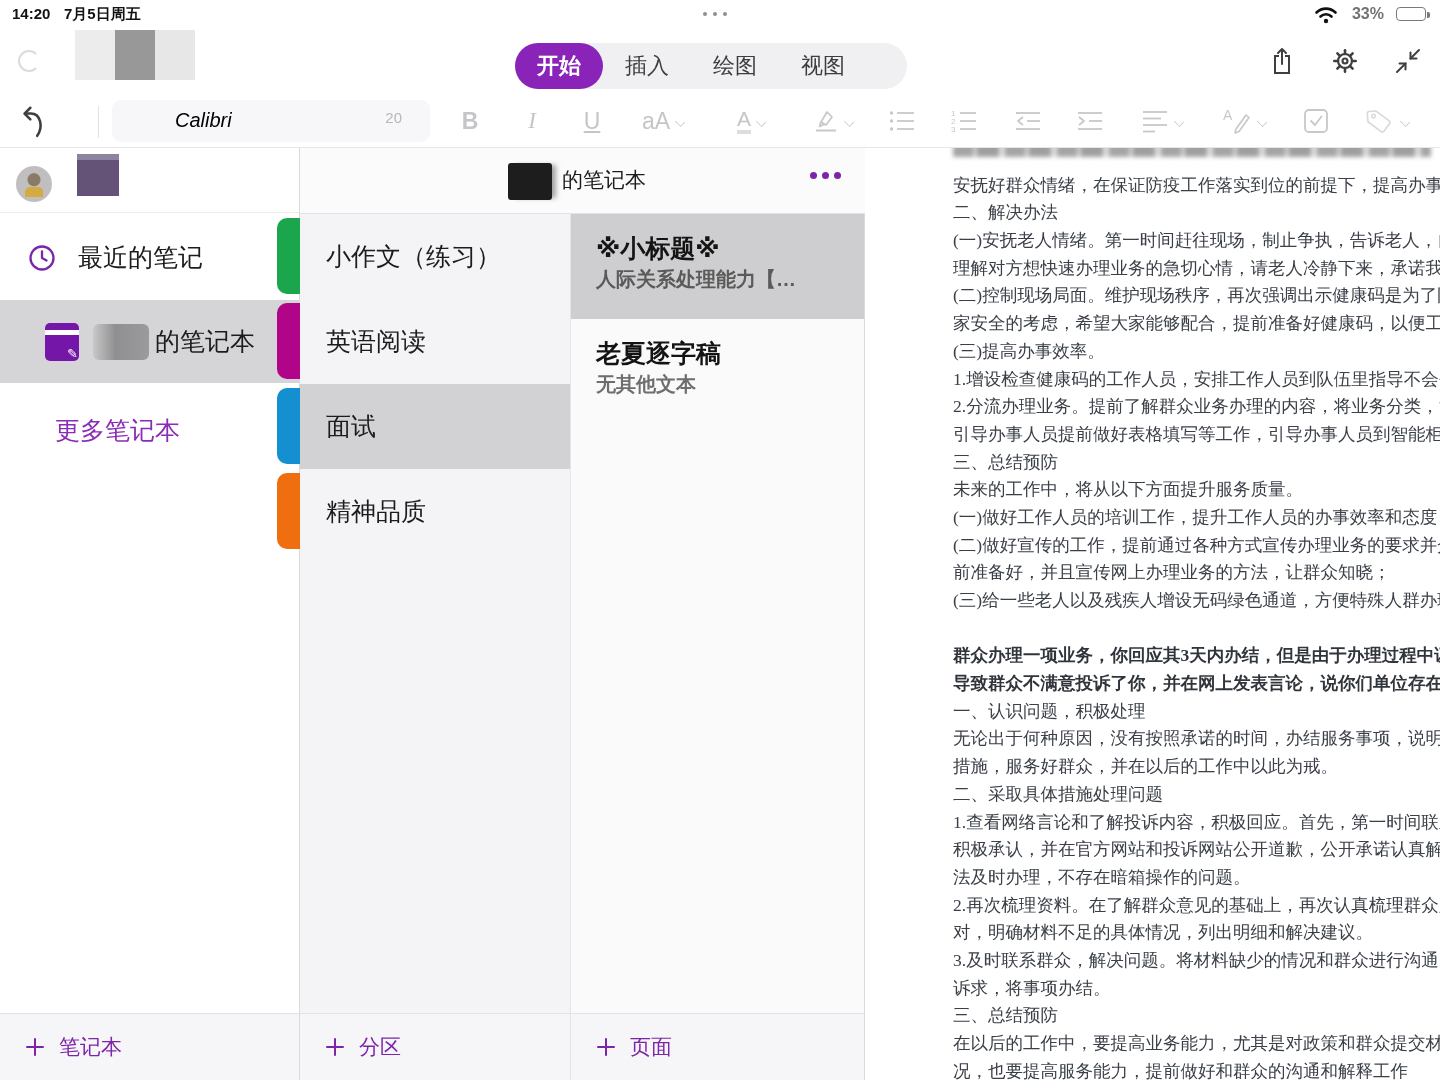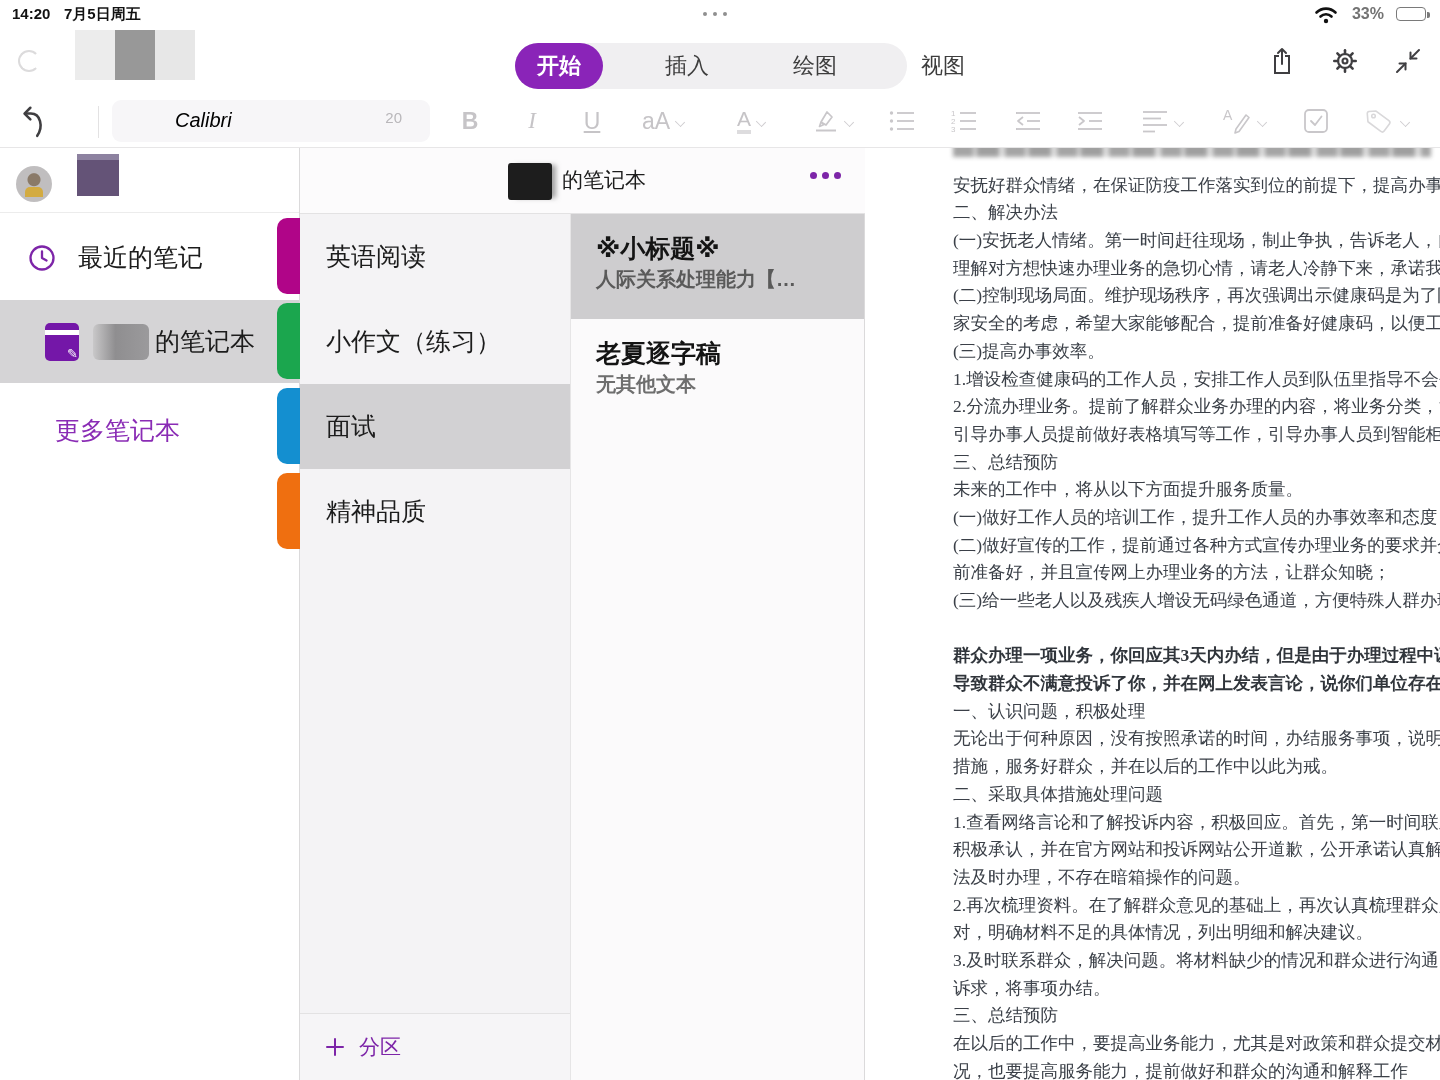--- a/index.html
+++ b/index.html
@@ -16,21 +16,21 @@
   .wifi { position:absolute; right:102px; top:6px; }
   .battery { position:absolute; right:14px; top:7px; width:30px; height:14px; border:1.5px solid #7a7a7a; border-radius:4px; padding:1.5px; }
   .battery .fill { height:100%; background:#111; border-radius:2px; }
   .battery:after { content:""; position:absolute; right:-5px; top:4px; width:3px; height:6px; background:#7a7a7a; border-radius:0 2px 2px 0; }
 
   
   #toolbar { position:absolute; left:0; top:28px; width:1440px; height:120px; background:#fff; border-bottom:1px solid #e7e6e7; }
   .censor-top { position:absolute; left:75px; top:2px; width:120px; height:50px;
     background:linear-gradient(90deg,#ececec 0 40px,#989898 40px 80px,#e7e7e7 80px 120px); }
   .sync-arc { position:absolute; left:18px; top:22px; width:22px; height:22px; border:2.5px solid #dcdbdc; border-right-color:transparent; border-radius:50%; }
-  .tabgroup { position:absolute; left:515px; top:15px; width:392px; height:46px; background:#f0eff1; border-radius:23px; display:flex; align-items:center;gap:40px; }
+  .tabgroup { position:absolute; left:515px; top:15px; width:392px; height:46px; background:#f0eff1; border-radius:23px; display:flex; align-items:center; }
   .tab { font-size:22px; color:#3d3d3d; padding:8px 22px; border-radius:23px; white-space:nowrap; }
   .tab.active { background:#8a24b8; color:#fff; font-weight:600; }
   .top-icons { position:absolute; right:18px; top:18px; display:flex; gap:34px; align-items:center; }
 
   
   .fmt-divider { position:absolute; left:98px; top:78px; width:1px; height:32px; background:#e3e2e3; }
   .font-pill { position:absolute; left:112px; top:72px; width:318px; height:42px; background:#f7f6f8; border-radius:9px; }
   .font-name { position:absolute; left:63px; top:9px; font-size:20px; color:#000000;font-style:italic; }
   .font-size { position:absolute; right:28px; top:9px; font-size:15px; color:#b9b7ba; }
   .fmt { position:absolute; top:72px; height:42px; display:flex; align-items:center; justify-content:center; color:#c6c4c7; }
@@ -305,47 +305,55 @@
         <b>✎</b>
       </span>
     <span class="censor-name"></span>
     <span class="side-label">的笔记本</span>
   </div>
 
   <div class="side-item si-more">
     <span class="more-label">更多笔记本</span>
   </div>
 
-</div>
-
-<div id="sections">
-  <div class="sec-list">
-    <div class="sec-row">
-      <span class="sec-tab" style="background: rgb(176, 5, 136);"></span>
-      <span class="sec-label">英语阅读</span>
-    </div>
-    <div class="sec-row">
-      <span class="sec-tab" style="background: rgb(27, 166, 78);"></span>
-      <span class="sec-label">小作文（练习）</span>
-    </div>
-    <div class="sec-row selected">
-      <span class="sec-tab" style="background: rgb(20, 143, 208);"></span>
-      <span class="sec-label">面试</span>
-    </div>
-    <div class="sec-row">
-      <span class="sec-tab" style="background: rgb(239, 111, 16);"></span>
-      <span class="sec-label">精神品质</span>
-    </div>
-  </div>
   <div class="panel-footer">
     <span class="plus">
       <svg class="gico" width="20" height="20" viewBox="0 0 20 20">
           <path d="M10 2 V18 M2 10 H18" stroke="#7d25a8" stroke-width="2" stroke-linecap="round"></path>
         </svg>
     </span>
+    <span class="pf-label">笔记本</span>
+  </div>
+</div>
+
+<div id="sections">
+  <div class="sec-list">
+    <div class="sec-row">
+      <span class="sec-tab" style="background: rgb(27, 166, 78);"></span>
+      <span class="sec-label">小作文（练习）</span>
+    </div>
+    <div class="sec-row">
+      <span class="sec-tab" style="background: rgb(176, 5, 136);"></span>
+      <span class="sec-label">英语阅读</span>
+    </div>
+    <div class="sec-row selected">
+      <span class="sec-tab" style="background: rgb(20, 143, 208);"></span>
+      <span class="sec-label">面试</span>
+    </div>
+    <div class="sec-row">
+      <span class="sec-tab" style="background: rgb(239, 111, 16);"></span>
+      <span class="sec-label">精神品质</span>
+    </div>
+  </div>
+  <div class="panel-footer">
+    <span class="plus">
+      <svg class="gico" width="20" height="20" viewBox="0 0 20 20">
+          <path d="M10 2 V18 M2 10 H18" stroke="#7d25a8" stroke-width="2" stroke-linecap="round"></path>
+        </svg>
+    </span>
     <span class="pf-label">分区</span>
   </div>
 </div>
 
 <div id="panel-header">
   <span class="hdr-censor"></span>
   <span class="hdr-title">的笔记本</span>
   <span class="hdr-menu">
       <i></i>
       <i></i>
@@ -356,20 +364,28 @@
 <div id="pages">
   <div class="page-list">
     <div class="page-row selected">
       <div class="page-title">※小标题※</div>
       <div class="page-sub">人际关系处理能力【…</div>
     </div>
     <div class="page-row">
       <div class="page-title">老夏逐字稿</div>
       <div class="page-sub" style="color:#6e6e6e;">无其他文本</div>
     </div>
+  </div>
+  <div class="panel-footer">
+    <span class="plus">
+      <svg class="gico" width="20" height="20" viewBox="0 0 20 20">
+          <path d="M10 2 V18 M2 10 H18" stroke="#7d25a8" stroke-width="2" stroke-linecap="round"></path>
+        </svg>
+    </span>
+    <span class="pf-label">页面</span>
   </div>
 </div>
 
 <div id="content">
   <div class="doc">
     <div class="ln">
         <div class="blur-strip"></div>
       </div>
     <div class="ln">安抚好群众情绪，在保证防疫工作落实到位的前提下，提高办事效率。</div>
     <div class="ln">二、解决办法</div>

